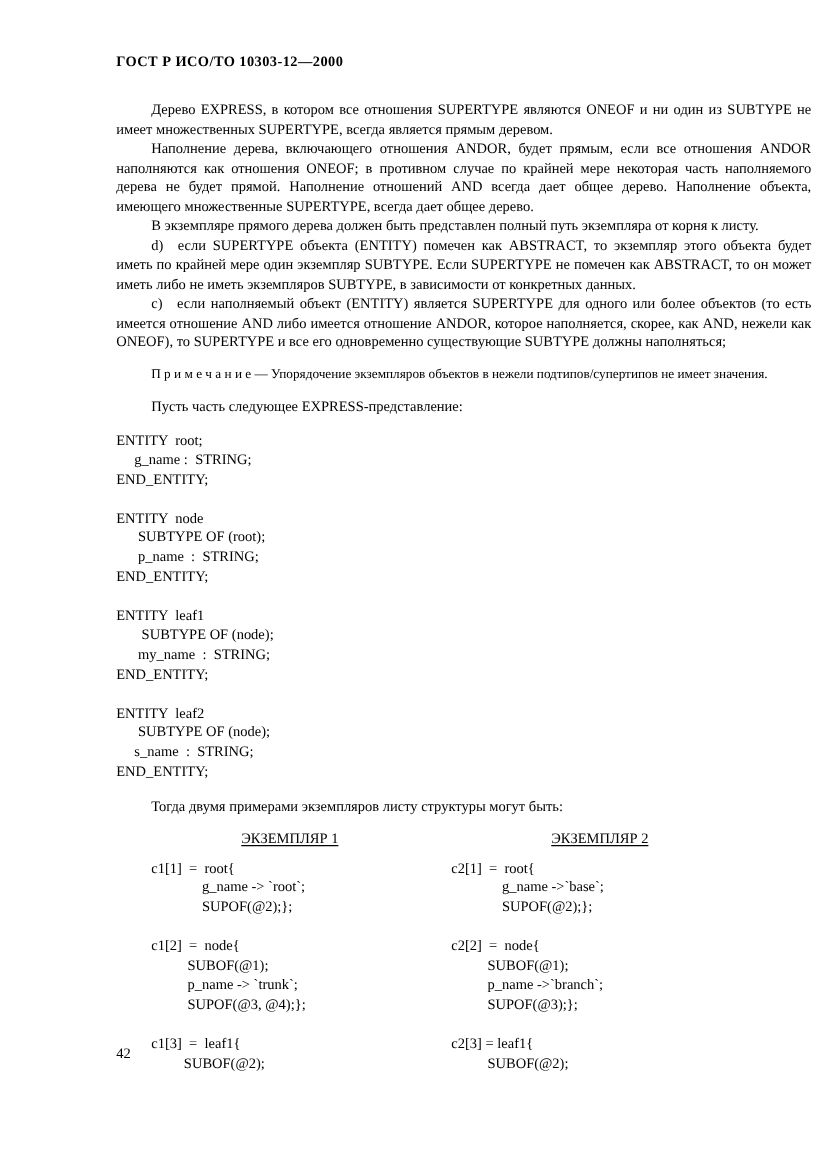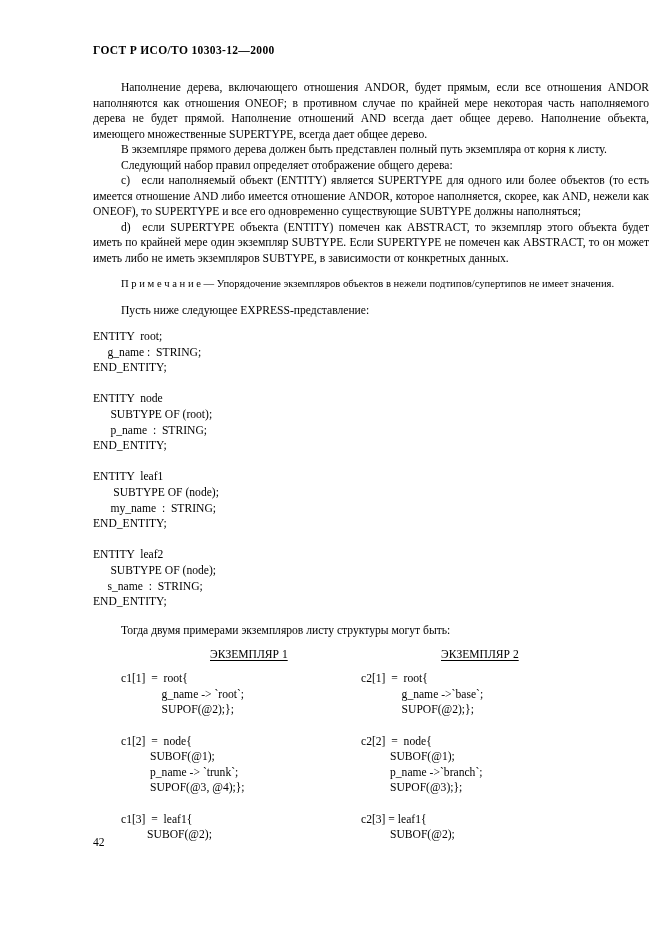--- a/index.html
+++ b/index.html
@@ -89,21 +89,21 @@
     height: 17px;
   }
   .inst-head {
     position: absolute;
     font-size: 11.6px;
     font-weight: normal;
     text-decoration: underline;
     text-underline-offset: 2px;
     white-space: nowrap;
   }
-  .inst-head.c1 { left: 117px; }
+  .inst-head.c1 { left: 100px; }
   .inst-head.c2 { left: 348px; }
   .inst-cols {
     position: relative;
     margin-top: 6px;
   }
   .inst-col {
     position: absolute;
     top: 0;
     font-family: "Liberation Serif", "DejaVu Serif", serif;
     font-size: 11.6px;
@@ -122,30 +122,30 @@
 </style>
 </head>
 <body>
 
 <div class="page">
 
   <div class="doc-header">ГОСТ Р ИСО/ТО 10303-12—2000</div>
 
   <div class="body-area">
 
+    <p class="para">Дерево EXPRESS, в котором все отношения SUPERTYPE являются ONEOF и ни один из SUBTYPE не имеет множественных SUPERTYPE, всегда является прямым деревом.</p>
     <p class="para">Наполнение дерева, включающего отношения ANDOR, будет прямым, если все отношения ANDOR наполняются как отношения ONEOF; в противном случае по крайней мере некоторая часть наполняемого дерева не будет прямой. Наполнение отношений AND всегда дает общее дерево. Наполнение объекта, имеющего множественные SUPERTYPE, всегда дает общее дерево.</p>
     <p class="para">В экземпляре прямого дерева должен быть представлен полный путь экземпляра от корня к листу.</p>
-    <p class="para">Следующий набор правил определяет отображение общего дерева:</p>
+    <p class="para">d) если SUPERTYPE объекта (ENTITY) помечен как ABSTRACT, то экземпляр этого объекта будет иметь по крайней мере один экземпляр SUBTYPE. Если SUPERTYPE не помечен как ABSTRACT, то он может иметь либо не иметь экземпляров SUBTYPE, в зависимости от конкретных данных.</p>
     <p class="para">c) если наполняемый объект (ENTITY) является SUPERTYPE для одного или более объектов (то есть имеется отношение AND либо имеется отношение ANDOR, которое наполняется, скорее, как AND, нежели как ONEOF), то SUPERTYPE и все его одновременно существующие SUBTYPE должны наполняться;</p>
-    <p class="para">d) если SUPERTYPE объекта (ENTITY) помечен как ABSTRACT, то экземпляр этого объекта будет иметь по крайней мере один экземпляр SUBTYPE. Если SUPERTYPE не помечен как ABSTRACT, то он может иметь либо не иметь экземпляров SUBTYPE, в зависимости от конкретных данных.</p>
 
     <p class="note"><span>П р и м е ч а н и е</span><span> — </span><span>Упорядочение экземпляров объектов в нежели подтипов/супертипов не имеет значения.</span></p>
 
 
-    <p class="lead-line">Пусть ниже следующее EXPRESS-представление:</p>
+    <p class="lead-line">Пусть часть следующее EXPRESS-представление:</p>
 
     <div class="code-block">ENTITY  root;
      g_name :  STRING;
 END_ENTITY;
 
 ENTITY  node
       SUBTYPE OF (root);
       p_name  :  STRING;
 END_ENTITY;
 

